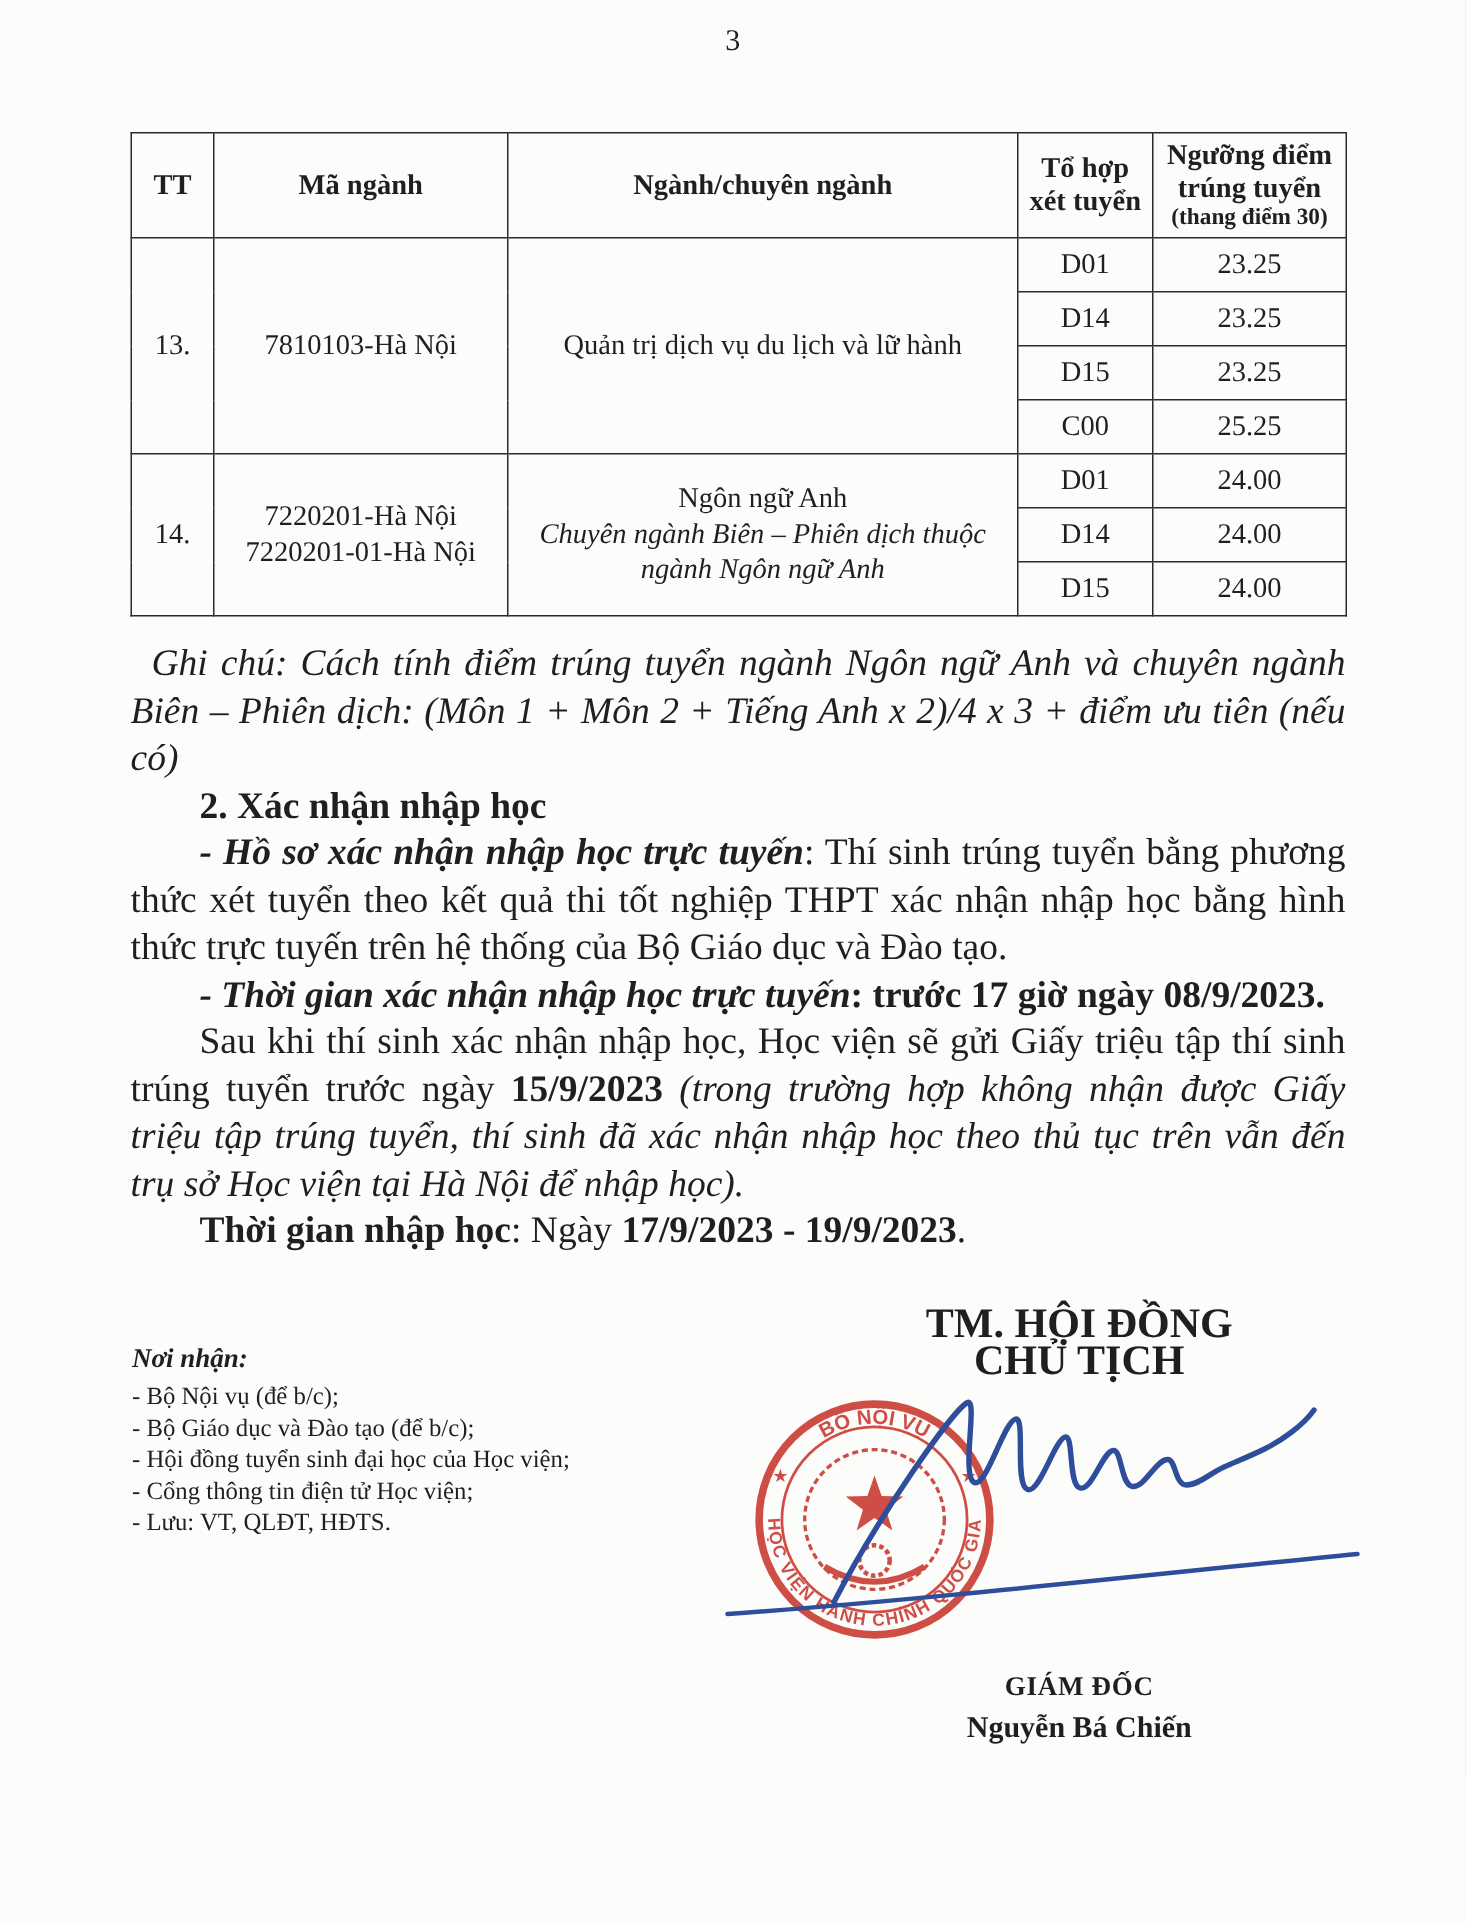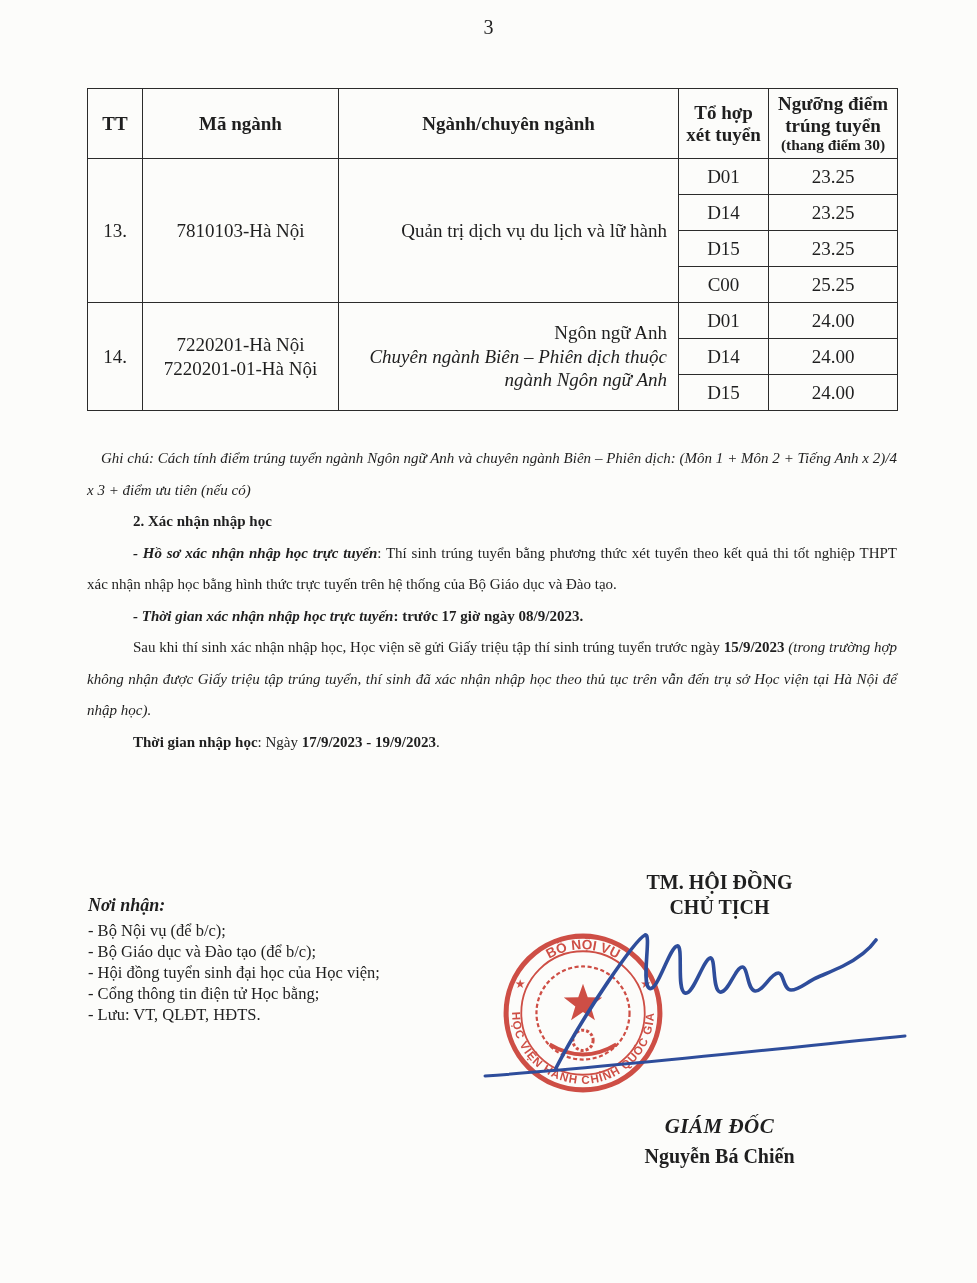--- a/index.html
+++ b/index.html
@@ -24,46 +24,46 @@
   .score-table th,.score-table td{
     border:1.6px solid #2b2b2b;
     text-align:center;vertical-align:middle;
     padding:0;line-height:1.25;
     overflow:hidden;
   }
   .score-table tr.head-row{height:70px;}
   .score-table tr.sub-row{height:36px;}
   .score-table th{font-weight:bold;font-size:19px;line-height:1.15;padding:2px 1px;}
   .score-table th .sub{font-size:15.5px;font-weight:bold;font-family:Liberation Serif, serif;}
-  .score-table td.nganh{text-align:right;padding:2px 11px;}
+  .score-table td.nganh{text-align:center;padding:2px 11px;}
   .italic{font-style:italic;}
   .bold{font-weight:bold;}
   
   .body-text{
     position:absolute;left:87px;top:427px;width:810px;
-    font-size:15px;line-height:31.5px;text-align:justify;margin-top:16px;
+    font-size:25px;line-height:31.5px;text-align:justify;
   }
   .body-text p{margin:0;}
   .p-ghichu{text-indent:14px;font-style:italic;}
   .para{text-indent:46px;}
   
   .noi-nhan{
     position:absolute;left:88px;top:871px;width:370px;
     font-size:16.5px;line-height:21px;
   }
   .noi-nhan .nn-title{font-weight:bold;font-style:italic;font-size:18px;margin-bottom:4px;margin-top:24px;}
   .authority{
     position:absolute;left:552px;top:870px;width:335px;
-    text-align:center;font-weight:bold;font-size:20px;line-height:25px;
+    text-align:center;font-weight:bold;font-size:28px;line-height:25px;
   }
   .director{
     position:absolute;left:552px;top:1114px;width:335px;
     text-align:center;font-weight:bold;
   }
-  .director .d-title{font-size:21px;letter-spacing:.5px;font-style:italic;}
+  .director .d-title{font-size:18px;letter-spacing:.5px;}
   .director .d-name{font-size:20px;margin-top:6px;}
   
   .seal-svg{position:absolute;left:497px;top:927px;width:172px;height:172px;opacity:.88;}
   .seal-svg .ring{stroke:#c8372d;fill:none;}
   .seal-svg text{fill:#c8372d;font-family:"Liberation Sans","DejaVu Sans",sans-serif;font-weight:bold;}
   .seal-svg .emblem{stroke:#c8372d;fill:none;}
   .seal-svg .star-fill{fill:#c8372d;stroke:none;}
   .sig-svg{position:absolute;left:473px;top:920px;width:445px;height:172px;}
   .sig-svg path{stroke:#2e4d9b;fill:none;stroke-linecap:round;stroke-linejoin:round;}
 </style>
@@ -145,21 +145,21 @@
     <p class="para"><span class="bold italic">- Thời gian xác nhận nhập học trực tuyến</span><span class="bold">: trước 17 giờ ngày 08/9/2023.</span></p>
     <p class="para"><span>Sau khi thí sinh xác nhận nhập học, Học viện sẽ gửi Giấy triệu tập thí sinh trúng tuyển trước ngày </span><span class="bold">15/9/2023</span><span class="italic"> (trong trường hợp không nhận được Giấy triệu tập trúng tuyển, thí sinh đã xác nhận nhập học theo thủ tục trên vẫn đến trụ sở Học viện tại Hà Nội để nhập học).</span></p>
     <p class="para"><span class="bold">Thời gian nhập học</span><span>: Ngày </span><span class="bold">17/9/2023 - 19/9/2023</span><span>.</span></p>
   </div>
 
   <div class="noi-nhan">
     <div class="nn-title">Nơi nhận:</div>
     <div>- Bộ Nội vụ (để b/c);</div>
     <div>- Bộ Giáo dục và Đào tạo (để b/c);</div>
     <div>- Hội đồng tuyển sinh đại học của Học viện;</div>
-    <div>- Cổng thông tin điện tử Học bằng;</div>
+    <div>- Cổng thông tin điện tử Học viện;</div>
     <div>- Lưu: VT, QLĐT, HĐTS.</div>
   </div>
 
   <div class="authority">
     <div>TM. HỘI ĐỒNG</div>
     <div>CHỦ TỊCH</div>
   </div>
 
   <svg class="seal-svg" viewBox="0 0 170 170">
     <circle class="ring" cx="85" cy="85" r="76" stroke-width="5"></circle>

